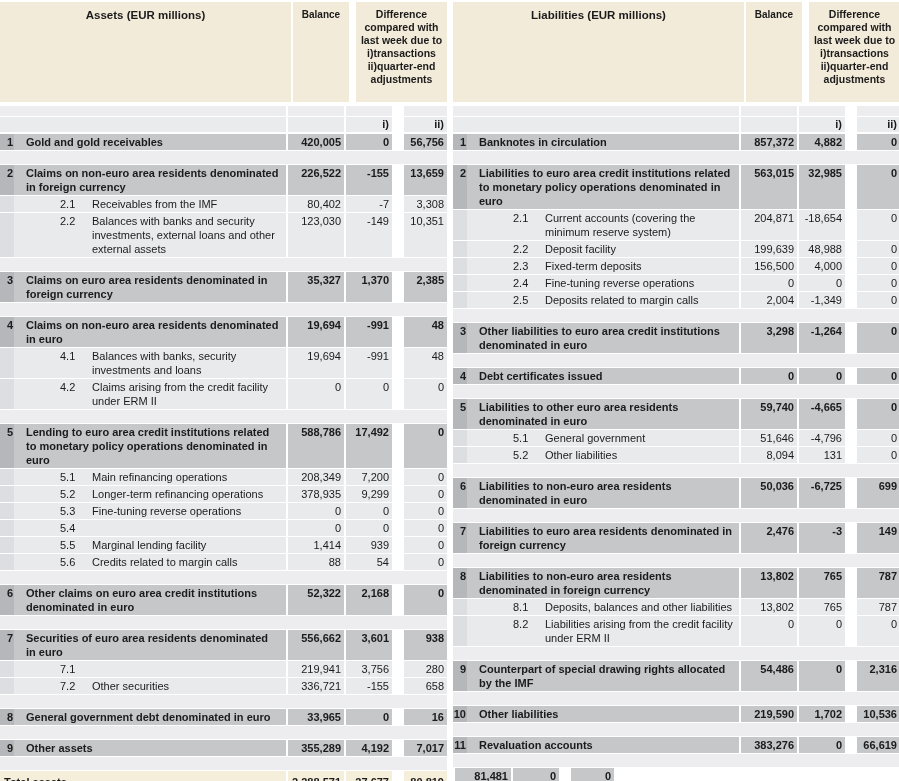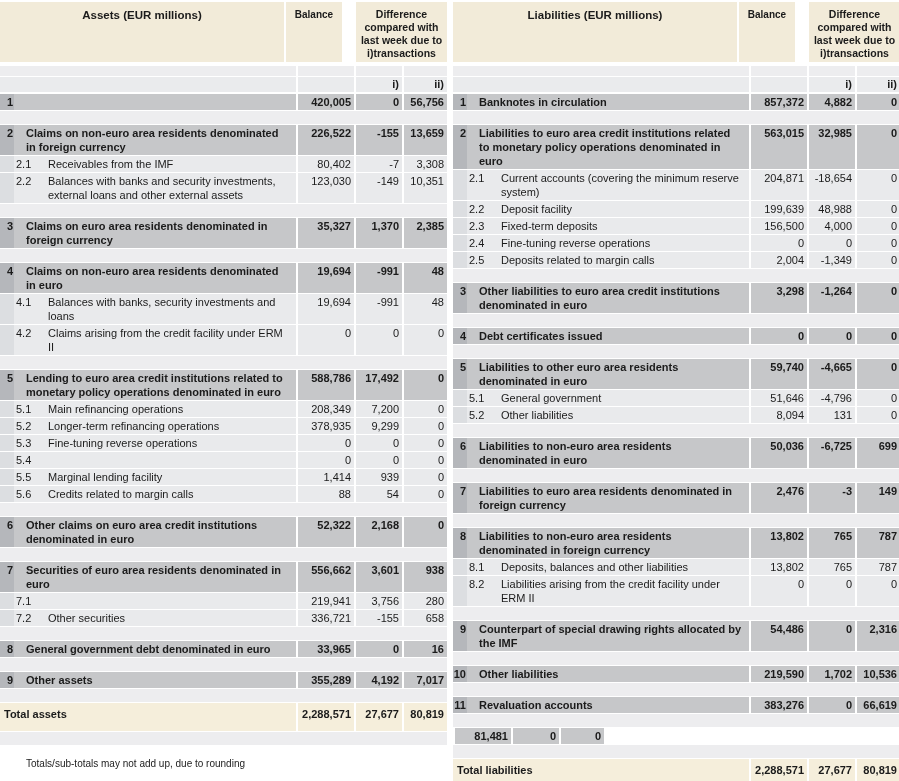--- a/index.html
+++ b/index.html
@@ -16,25 +16,25 @@
   }
   .sheet{display:flex;gap:6px;padding-top:2px;}
   .table{flex:0 0 447px;width:447px;}
 
   
   .thead,.rowline{display:flex;align-items:stretch;margin-bottom:1px;}
   .cell{overflow:hidden;}
   .cell.desc{flex:1 1 auto;min-width:0;}
   .cell.bal{flex:0 0 56px;margin-left:2px;}
   .cell.ci{flex:0 0 46px;margin-left:2px;}
-  .cell.cii{flex:0 0 43px;margin-left:2px;}
-  .cell.diff{flex:0 0 91px;margin-left:14px;}
+  .cell.cii{flex:0 0 43px;margin-left:12px;}
+  .cell.diff{flex:0 0 91px;margin-left:7px;}
 
   
-  .thead{height:60px;}
+  .thead{height:100px;}
   .thead .cell{background:var(--header-bg);font-weight:bold;text-align:center;}
   .thead .title{font-size:11.5px;padding-top:7px;}
   .thead .bal{font-size:10px;padding-top:7px;}
   .thead .diff{font-size:10.5px;line-height:13px;padding:6px 1px 0 1px;}
   .thead{margin-bottom:4px;}
 
   
   .prehead{height:10px;}
   .prehead .cell{background:var(--spacer-bg);}
   .subhead{height:15px;margin-bottom:2px;}
@@ -43,21 +43,21 @@
 
   
   .row{display:flex;align-items:stretch;margin-bottom:1px;font-size:11px;line-height:14px;}
   .row .cell{padding-top:1px;padding-bottom:1px;}
   .row .bal,.row .ci,.row .cii{text-align:right;padding-right:3px;white-space:nowrap;}
   .row .desc{display:flex;align-items:flex-start;padding-right:6px;}
   .row.main{font-weight:bold;}
   .row.main .cell{background:var(--main-row-bg);}
   .row.main .desc{background:linear-gradient(90deg,var(--main-strip-bg) 0,var(--main-strip-bg) 14px,var(--main-row-bg) 14px);}
   .row.sub .cell{background:var(--sub-row-bg);}
-  .row.sub .desc{background:linear-gradient(90deg,var(--sub-strip-bg) 0,var(--sub-strip-bg) 14px,var(--sub-row-bg) 14px);}
+  .row.sub .desc{background:linear-gradient(90deg,var(--sub-strip-bg) 0,var(--sub-strip-bg) 14px,var(--sub-row-bg) 14px);padding-left:44px;}
   .row.main .num{flex:0 0 13px;text-align:right;}
   .row.main .label{margin-left:13px;}
   .row.sub .num{flex:0 0 27px;margin-left:16px;}
   .row.sub .label{margin-left:5px;}
   .label{flex:1 1 auto;min-width:0;}
 
   .spacer{height:13px;margin-bottom:1px;background:var(--spacer-bg);}
 
   
   .row.total{height:28px;font-weight:bold;}
@@ -86,20 +86,21 @@
     <div class="subhead rowline">
       <div class="cell desc"></div>
       <div class="cell bal"></div>
       <div class="cell ci">i)</div>
       <div class="cell cii">ii)</div>
     </div>
     <div class="rows">
         <div class="row main">
           <div class="cell desc">
             <span class="num">1</span>
+            <span class="label">Gold and gold receivables</span>
           </div>
           <div class="cell bal">420,005</div>
           <div class="cell ci">0</div>
           <div class="cell cii">56,756</div>
         </div>
         <div class="spacer"></div>
         <div class="row main">
           <div class="cell desc">
             <span class="num">2</span>
             <span class="label">Claims on non-euro area residents denominated in foreign currency</span>

